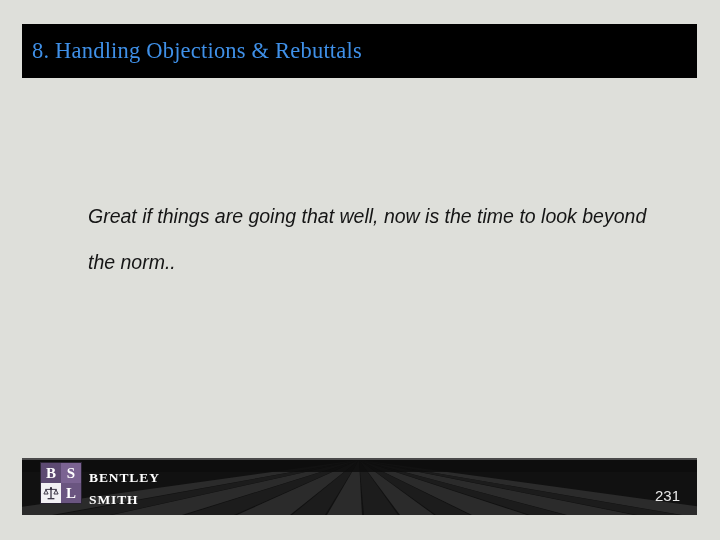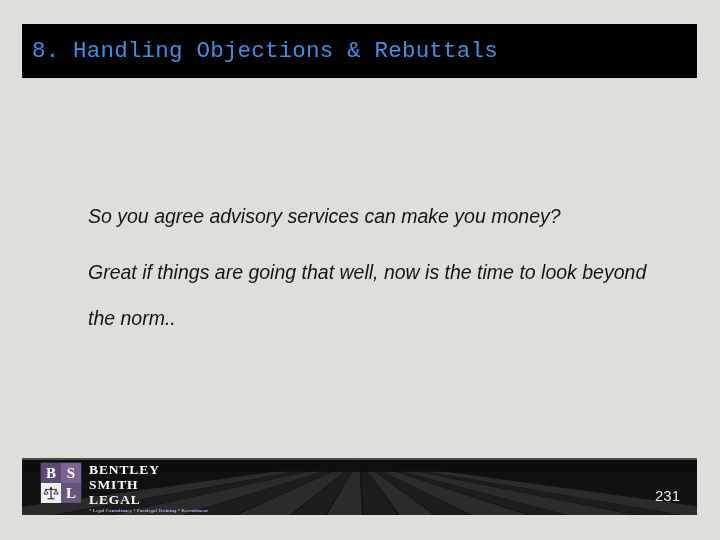--- a/index.html
+++ b/index.html
@@ -32,21 +32,21 @@
     display: flex;
     align-items: center;
   }
   #title-text {
     color: #3f90e8;
     font-size: 22.5px;
     font-weight: normal;
     letter-spacing: 0.2px;
     padding-left: 10px;
     white-space: nowrap;
-    font-family: Liberation Mono, monospace;
+    font-family: Liberation Serif, serif;
   }
 
   
   #body-block {
     position: absolute;
     left: 88px;
     top: 203px;
     width: 600px;
   }
   .body-para {
@@ -126,20 +126,21 @@
     padding-top: 1px;
   }
   .logo-line {
     font-family: "Liberation Serif", serif;
     font-weight: bold;
     color: #ffffff;
     font-size: 13.5px;
     line-height: 13.5px;
     letter-spacing: 0.9px;
     margin-bottom: 1.5px;
+    margin-top: 8px;
   }
   #logo-tagline {
     font-family: "Liberation Serif", serif;
     font-size: 4.6px;
     color: #c9a9e0;
     letter-spacing: 0.15px;
     margin-top: 1.5px;
     white-space: nowrap;
     font-weight: bold;
   }
@@ -157,21 +158,20 @@
 </head>
 <body>
 
 <div id="slide">
 
   <div id="title-bar">
     <div id="title-text">8. Handling Objections &amp; Rebuttals</div>
   </div>
 
   <div id="body-block">
-    <p class="body-para para-gap-1">So you agree advisory services can make you money?</p>
     <p class="body-para para-gap-2">Great if things are going that well, now is the time to look beyond</p>
     <p class="body-para">the norm..</p>
   </div>
 
   <div id="footer-bar">
 
     <svg id="footer-rays" viewBox="0 0 675 57" preserveAspectRatio="none">
       <rect x="0" y="0" width="675" height="57" fill="#111111"></rect>
       <g fill="#2b2b2b">
         <polygon points="337,2 -60,57 30,57"></polygon>

